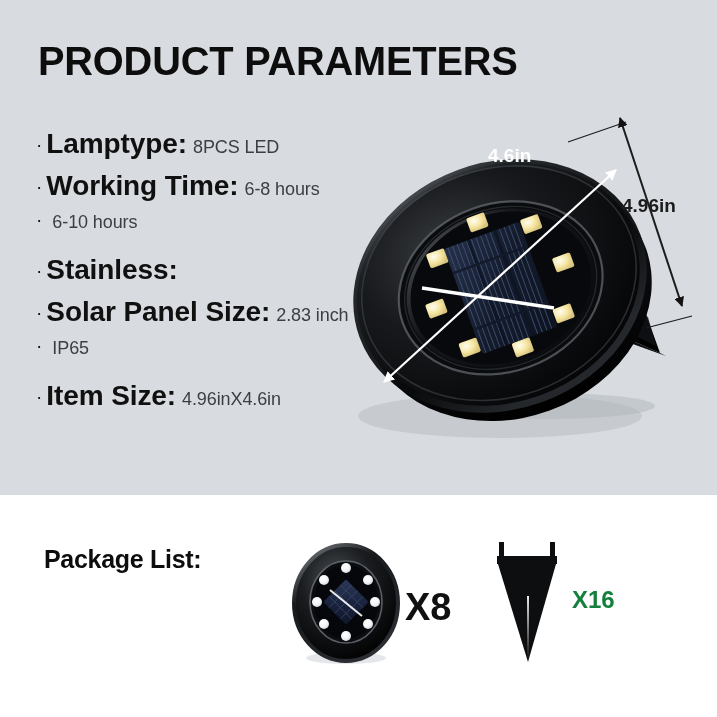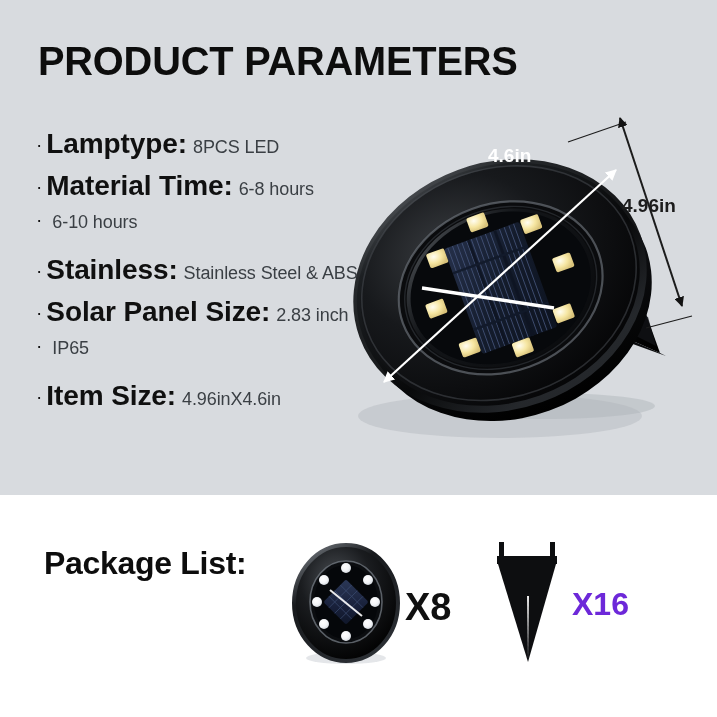--- a/index.html
+++ b/index.html
@@ -102,21 +102,21 @@
     left: 0;
     top: 495px;
     width: 717px;
     height: 222px;
     background: #ffffff;
   }
   #package-title {
     position: absolute;
     left: 44px;
     top: 50px;
-    font-size: 32px;
+    font-size: 25px;
     font-weight: bold;
     color: #0d0d0d;
     letter-spacing: -0.3px;
     white-space: nowrap;
   }
   #package-disk {
     position: absolute;
     left: 288px;
     top: 540px;
   }
@@ -130,53 +130,52 @@
   }
   #package-stake {
     position: absolute;
     left: 489px;
     top: 540px;
   }
   #qty-stake {
     position: absolute;
     left: 572px;
     top: 586px;
-    font-size: 32px;
-    font-weight: bold;
-    color: #6d28d9;
+    font-size: 24px;
+    font-weight: bold;
+    color: #15803d;
   }
 </style>
 </head>
 <body>
 
 <div id="page">
 
   <div id="spec-panel">
 
     <div id="page-title">PRODUCT PARAMETERS</div>
 
     <div id="spec-list">
       <div class="spec-row">
         <span class="spec-bullet">·</span>
         <span class="spec-label">Lamptype:</span>
         <span class="spec-value">8PCS LED</span>
       </div>
       <div class="spec-row">
         <span class="spec-bullet">·</span>
-        <span class="spec-label">Material Time:</span>
+        <span class="spec-label">Working Time:</span>
         <span class="spec-value">6-8 hours</span>
       </div>
       <div class="spec-row">
         <span class="spec-bullet">·</span>
         <span class="spec-value">6-10 hours</span>
       </div>
       <div class="spec-row">
         <span class="spec-bullet">·</span>
         <span class="spec-label">Stainless:</span>
-        <span class="spec-value">Stainless Steel &amp; ABS</span>
       </div>
       <div class="spec-row">
         <span class="spec-bullet">·</span>
         <span class="spec-label">Solar Panel Size:</span>
         <span class="spec-value">2.83 inch</span>
       </div>
       <div class="spec-row">
         <span class="spec-bullet">·</span>
         <span class="spec-value">IP65</span>
       </div>

